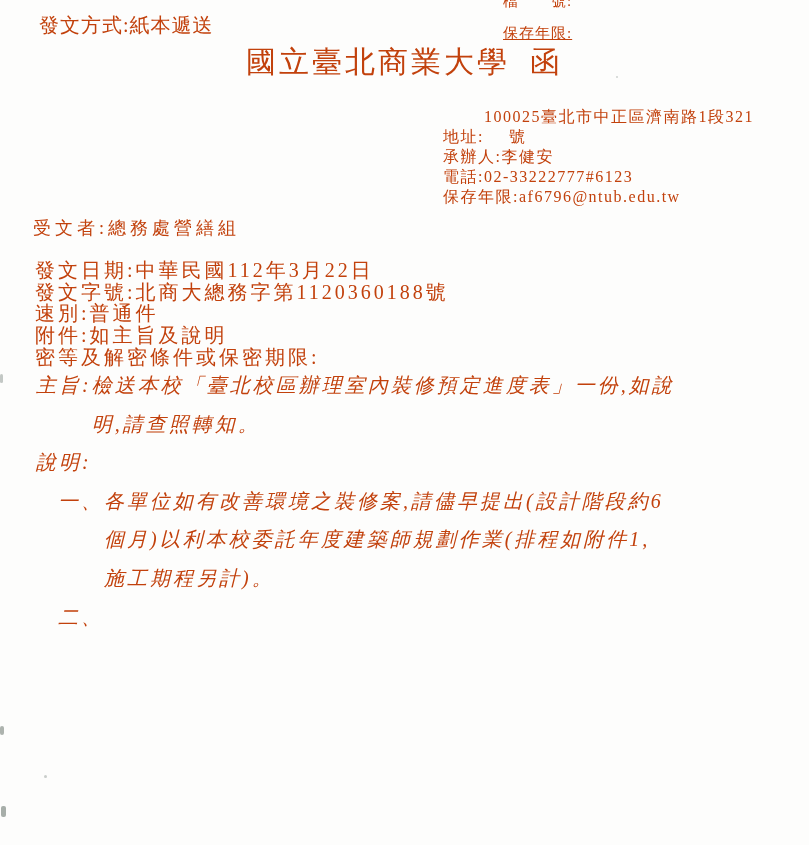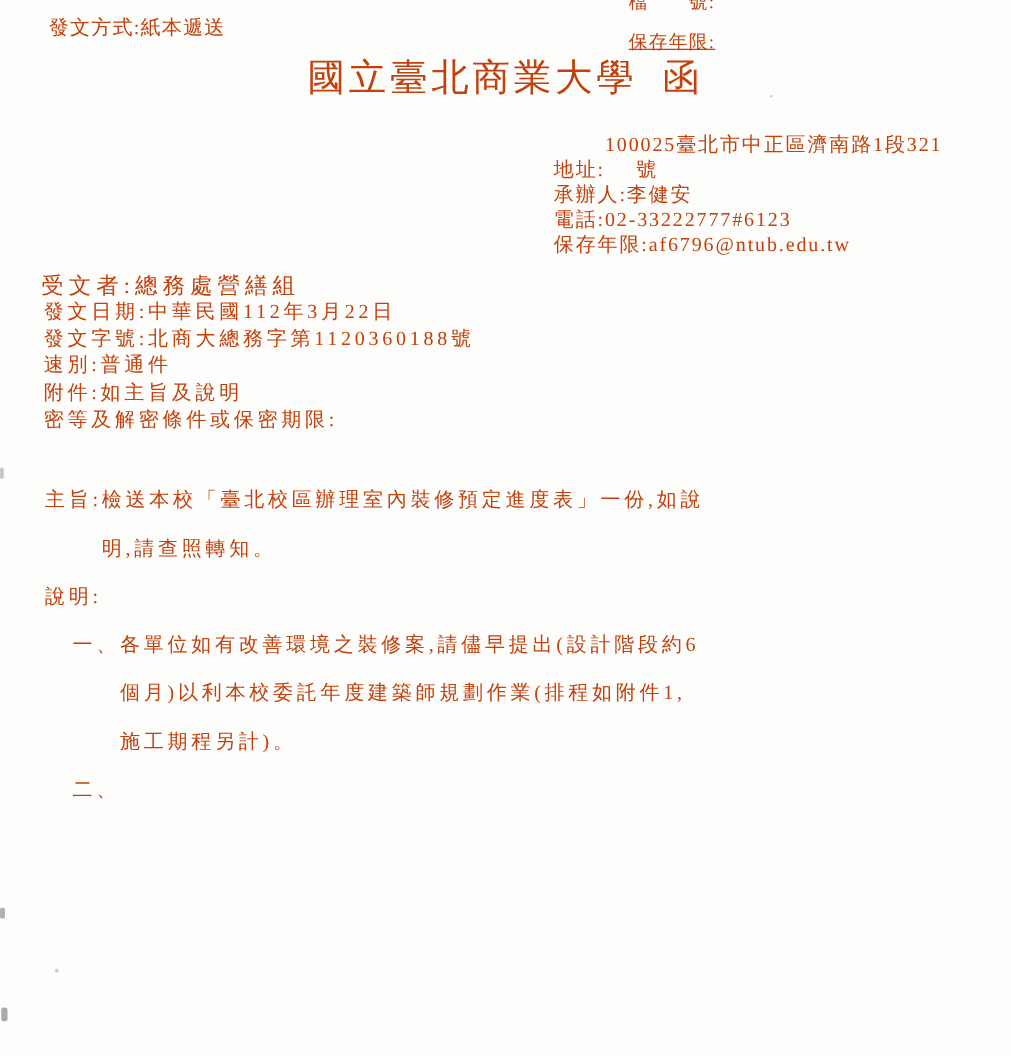--- a/index.html
+++ b/index.html
@@ -17,21 +17,21 @@
   .corner-file {
     position: absolute; left: 503px; top: -8px;
     font-size: 15px; letter-spacing: 1px; white-space: pre;
   }
   .corner-retention {
     position: absolute; left: 503px; top: 24px;
     font-size: 15px; letter-spacing: 1px; text-decoration: underline;
   }
   .delivery {
     position: absolute; left: 39px; top: 12px;
-    font-size: 16px; letter-spacing: 1px;
+    font-size: 20px; letter-spacing: 1px;
   }
   .title {
     position: absolute; left: 0; top: 42px; width: 100%;
     text-align: center; font-size: 30px; font-weight: 400;
     letter-spacing: 3px; margin: 0;
   }
   .title .doctype { margin-left: 20px; }
   
   .contact {
     position: absolute; left: 443px; top: 107px;
@@ -40,27 +40,27 @@
   }
   .contact .row { display: flex; align-items: flex-end; }
   .contact .lbl { flex: none; white-space: nowrap; }
   .contact .val { white-space: pre-line; padding-left: 25px; text-indent: -25px; }
   
   .recipient {
     position: absolute; left: 33px; top: 216px;
     font-size: 18px; letter-spacing: 4px;
   }
   .meta {
-    position: absolute; left: 35px; top: 239px;
-    font-size: 16px; letter-spacing: 3px; line-height: 21.7px;
+    position: absolute; left: 35px; top: 260px;
+    font-size: 20px; letter-spacing: 3px; line-height: 21.7px;
   }
   
   .docbody {
-    position: absolute; left: 36px; top: 382px; width: 773px;
-    font-size: 16px; letter-spacing: 3px; line-height: 38.6px;
+    position: absolute; left: 36px; top: 366px; width: 773px;
+    font-size: 20px; letter-spacing: 3px; line-height: 38.6px; font-style: italic;
   }
   .para { display: flex; align-items: flex-start; }
   .para .lbl { flex: none; white-space: nowrap; }
   .para .txt { white-space: pre-line; }
   .items { margin-left: 22px; }
   .item { display: flex; align-items: flex-start; }
   .item .num { flex: none; white-space: nowrap; }
   .item .txt { white-space: pre-line; }
   
   .speck { position: absolute; background: #8a938d; border-radius: 2px; }

